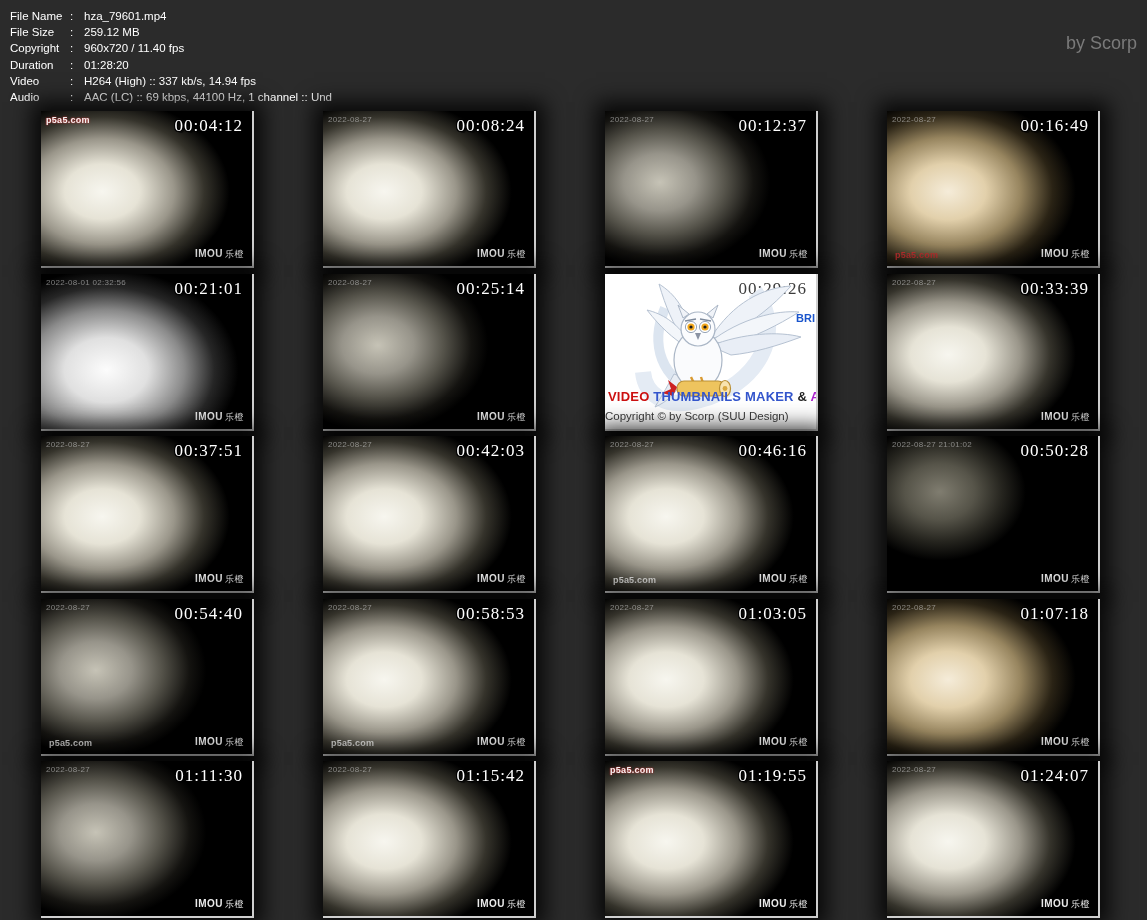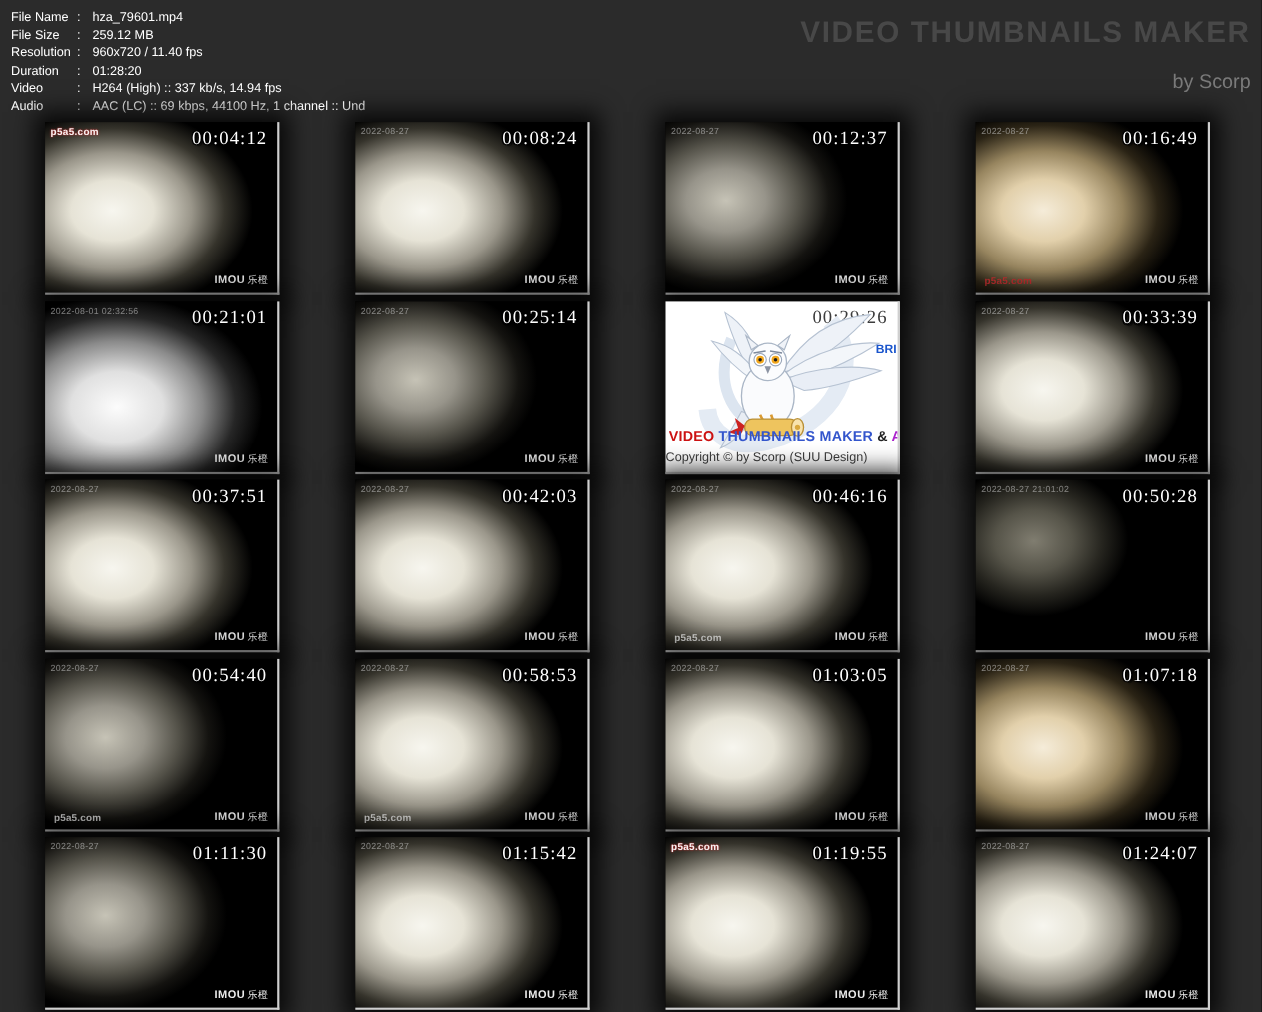--- a/index.html
+++ b/index.html
@@ -62,42 +62,41 @@
         <span class="flabel">File Name</span>
           <span class="fcolon"></span>
           <span class="fvalue">hza_79601.mp4</span>
       </div>
       <div class="frow">
         <span class="flabel">File Size</span>
           <span class="fcolon"></span>
           <span class="fvalue">259.12 MB</span>
       </div>
       <div class="frow">
-        <span class="flabel">Resolution</span>
+        <span class="flabel">Copyright</span>
           <span class="fcolon"></span>
           <span class="fvalue">960x720 / 11.40 fps</span>
       </div>
       <div class="frow">
         <span class="flabel">Duration</span>
           <span class="fcolon"></span>
           <span class="fvalue">01:28:20</span>
       </div>
       <div class="frow">
         <span class="flabel">Video</span>
           <span class="fcolon"></span>
           <span class="fvalue">H264 (High) :: 337 kb/s, 14.94 fps</span>
       </div>
       <div class="frow">
         <span class="flabel">Audio</span>
           <span class="fcolon"></span>
           <span class="fvalue">AAC (LC) :: 69 kbps, 44100 Hz, 1 channel :: Und</span>
       </div>
     </div>
     <div class="brand">
-      <div class="brand-title">VIDEO THUMBNAILS MAKER</div>
       <div class="brand-sub">by Scorp</div>
     </div>
   </header>
 
   <main id="grid">
       <figure class="cell v-bright" style="left: 41px; top: 111px;">
     <span class="osd osd-site">p5a5.com</span>
     <span class="ts">00:04:12</span>
 
     <span class="imou"><b class="imou-a">IMOU</b><span class="imou-b">乐橙</span></span>

